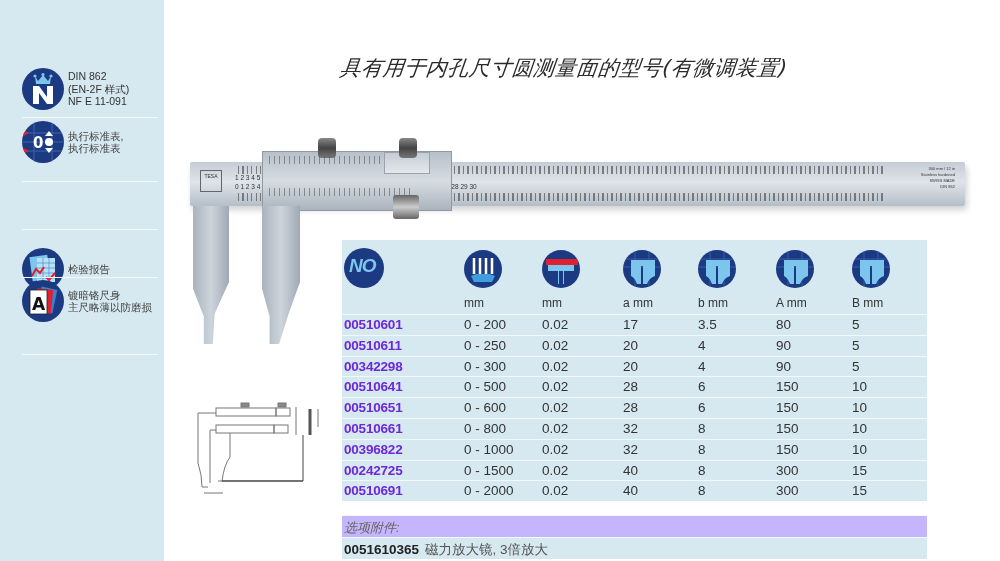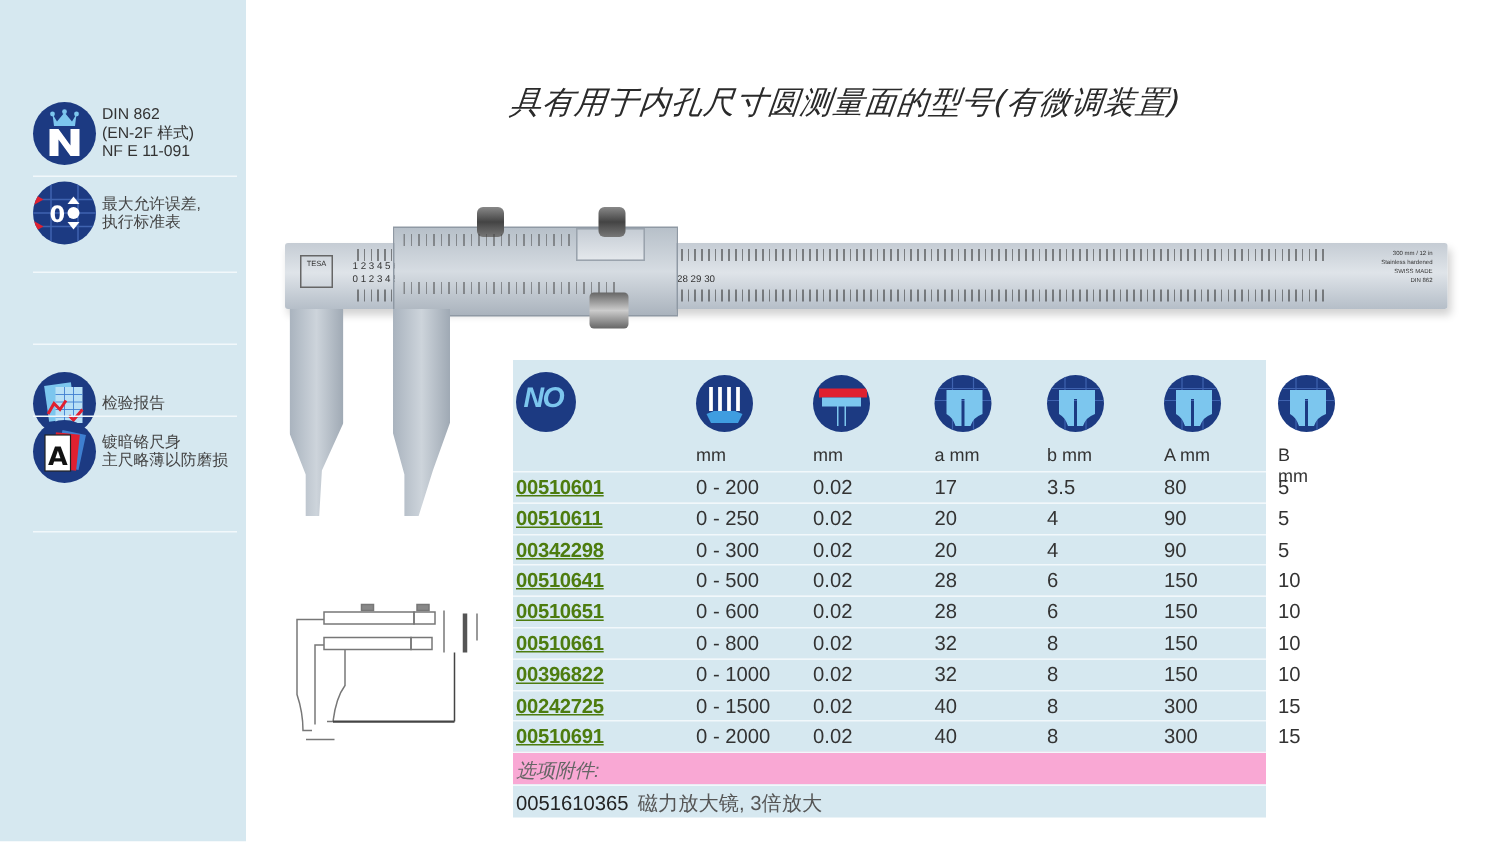--- a/index.html
+++ b/index.html
@@ -25,30 +25,30 @@
   .logo-box { position: absolute; left: 10px; top: 8px; width: 22px; height: 22px; border: 1px solid #666; font-size: 5px; text-align: center; line-height: 10px; color: #333; }
   .slider { position: absolute; left: 77px; top: 21px; width: 190px; height: 60px; background: linear-gradient(#b7c0c9, #d6dce2 50%, #aab3bd); border: 1px solid #8f99a4; }
   .knob { position: absolute; top: 0; width: 18px; height: 20px; border-radius: 4px; background: linear-gradient(#888, #444 50%, #777); }
   .jaw { position: absolute; background: linear-gradient(90deg, #a9b3be, #cdd4db 50%, #9fa9b4); }
   .clamp { position: absolute; left: 208px; top: 65px; width: 26px; height: 24px; background: linear-gradient(#666, #ccc 50%, #666); border-radius: 3px; }
 
   
   .sketch { position: absolute; left: 188px; top: 395px; width: 140px; height: 100px; }
 
   
-  .table { position: absolute; left: 342px; top: 240px; width: 502px; }
+  .table { position: absolute; left: 342px; top: 240px; width: 585px; }
   .thead { height: 74px; background: #d6e8f0; position: relative; }
   .hicon { position: absolute; top: 10px; width: 38px; height: 38px; border-radius: 50%; background: #1c3a82; overflow: hidden; }
   .hunit { position: absolute; top: 56px; font-size: 12px; color: #333; }
   .row { height: 20.8px; background: #d6e8f0; border-top: 1.5px solid #f2f8fb; position: relative; font-size: 13.5px; color: #333; }
   .row span { position: absolute; top: 2px; }
-  .row .code { font-weight: bold; color: #4d7c0f; letter-spacing: -0.2px; text-decoration: underline; }
-  .opt-label { height: 22px; background: #f9a8d4; border-top: 1.5px solid #f2f8fb; font-size: 13px; font-style: italic; color: #666; padding: 3px 4px 0 2px; }
+  .row .code { font-weight: bold; color: #6d28d9; letter-spacing: -0.2px; }
+  .opt-label { height: 22px; background: #c4b5fd; border-top: 1.5px solid #f2f8fb; font-size: 13px; font-style: italic; color: #666; padding: 3px 4px 0 2px; margin-top: 14px; }
   .opt-row { height: 22px; background: #d6e8f0; border-top: 1.5px solid #f2f8fb; font-size: 13.5px; padding: 3px 0 0 2px; }
-  .opt-row .code { font-weight: normal; color: #222; }
+  .opt-row .code { font-weight: bold; color: #222; }
   .opt-row .desc { color: #555; margin-left: 6px; }
 
   .c0 { left: 2px; } .c1 { left: 122px; } .c2 { left: 200px; } .c3 { left: 281px; }
   .c4 { left: 356px; } .c5 { left: 434px; } .c6 { left: 510px; }
 </style>
 </head>
 <body>
 
 <div class="sidebar">
   <div class="feat" style="top:68px">
@@ -81,21 +81,21 @@
           </g>
         <path d="M0 8 L7 12 L0 16 Z" fill="#e02030"></path>
           <path d="M0 26 L7 30 L0 34 Z" fill="#e02030"></path>
         <text x="11" y="27" font-size="15" fill="#fff" font-family="DejaVu Sans, sans-serif" font-weight="bold">0</text>
         <circle cx="27" cy="21" r="4" fill="#fff"></circle>
         <path d="M27 10 L31 15 L23 15 Z" fill="#fff"></path>
           <path d="M27 32 L31 27 L23 27 Z" fill="#fff"></path>
       </svg>
     </div>
     <div class="txt">
-      <div>最大允许误差,</div>
+      <div>执行标准表,</div>
       <div>执行标准表</div>
     </div>
   </div>
   <div class="sep" style="top:181px"></div>
 
   <div class="sep" style="top:229px"></div>
 
   <div class="feat" style="top:248px">
     <div class="ic">
       <svg width="42" height="42" viewBox="0 0 42 42">

